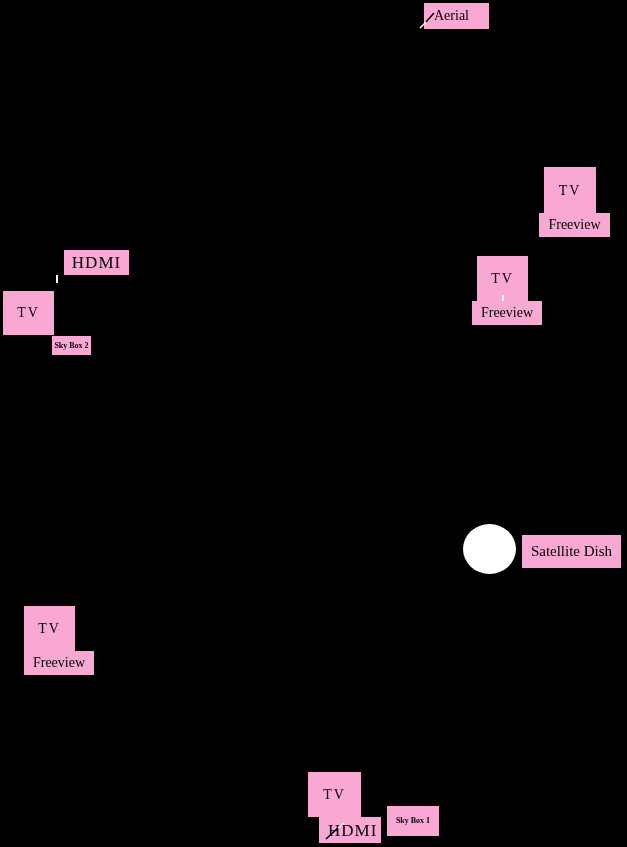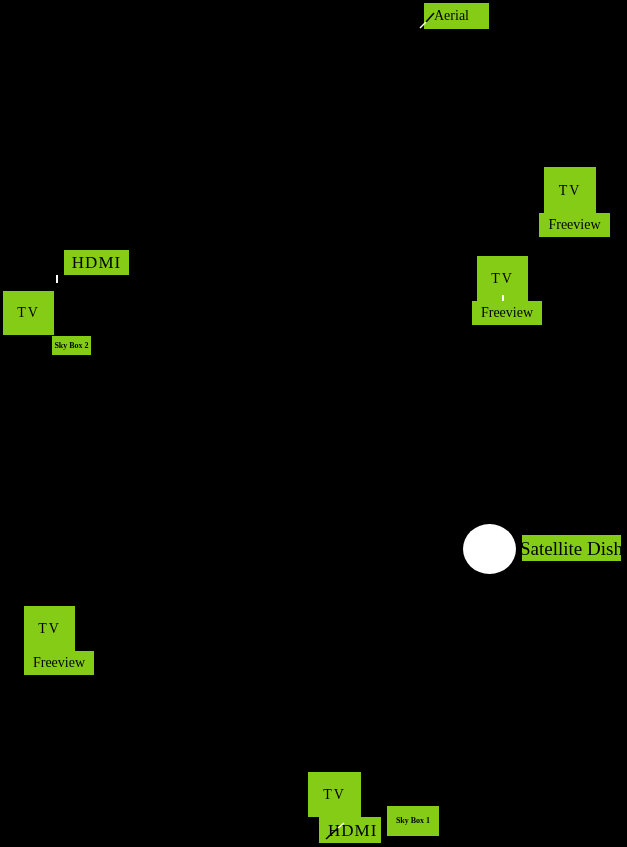--- a/index.html
+++ b/index.html
@@ -10,21 +10,21 @@
   #canvas {
     position: relative;
     width: 627px;
     height: 847px;
     background: #000000;
     overflow: hidden;
     font-family: "Liberation Serif", serif;
   }
   .box {
     position: absolute;
-    background: #84cc16;
+    background: #f9a8d4;
     color: #000000;
     display: flex;
     align-items: center;
     justify-content: center;
     box-sizing: border-box;
     white-space: nowrap;
     line-height: 1;
   }
   .tv { font-size: 14px; letter-spacing: 2px; margin-top: 8px; }
   .freeview { font-size: 14px; }
@@ -33,21 +33,21 @@
 
   #aerial          { left: 424px; top: 3px;   width: 65px; height: 26px; font-size: 14px; padding-left: 10px; justify-content: flex-start; }
   #tv-top-right    { left: 544px; top: 159px; width: 52px; height: 47px; }
   #freeview-top-right { left: 539px; top: 213px; width: 71px; height: 24px; }
   #tv-right        { left: 477px; top: 248px; width: 51px; height: 45px; }
   #freeview-right  { left: 472px; top: 301px; width: 70px; height: 24px; }
   #hdmi-left       { left: 21px;  top: 250px; width: 65px; height: 25px; }
   #tv-left         { left: 3px;   top: 283px; width: 51px; height: 44px; }
   #sky-box-2       { left: 52px;  top: 336px; width: 39px; height: 19px; }
   #dish-ellipse    { position: absolute; left: 463px; top: 524px; width: 53px; height: 50px; background: #ffffff; border-radius: 50%; }
-  #satellite-label { left: 522px; top: 535px; width: 99px; height: 26px; font-size: 19px; }
+  #satellite-label { left: 522px; top: 535px; width: 99px; height: 33px; font-size: 15px; }
   #tv-lower-left   { left: 24px;  top: 598px; width: 51px; height: 45px; }
   #freeview-lower-left { left: 24px; top: 651px; width: 70px; height: 24px; }
   #tv-bottom       { left: 308px; top: 764px; width: 53px; height: 45px; }
   #sky-box-1       { left: 387px; top: 806px; width: 52px; height: 30px; }
   #hdmi-bottom     { left: 276px; top: 817px; width: 62px; height: 26px; justify-content: flex-start; padding-left: 9px; }
 
   #overlay {
     position: absolute;
     left: 0; top: 0;
     width: 627px; height: 847px;

